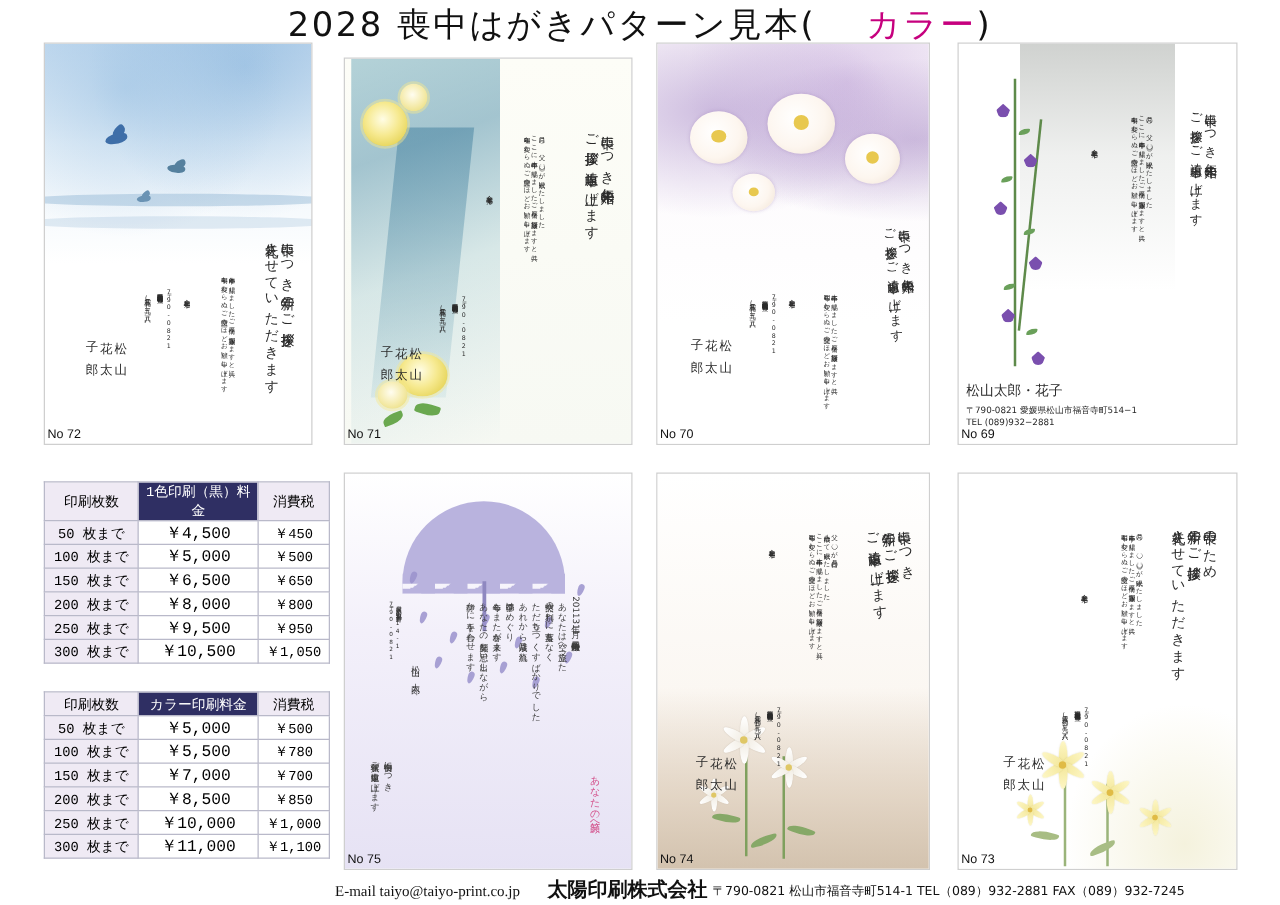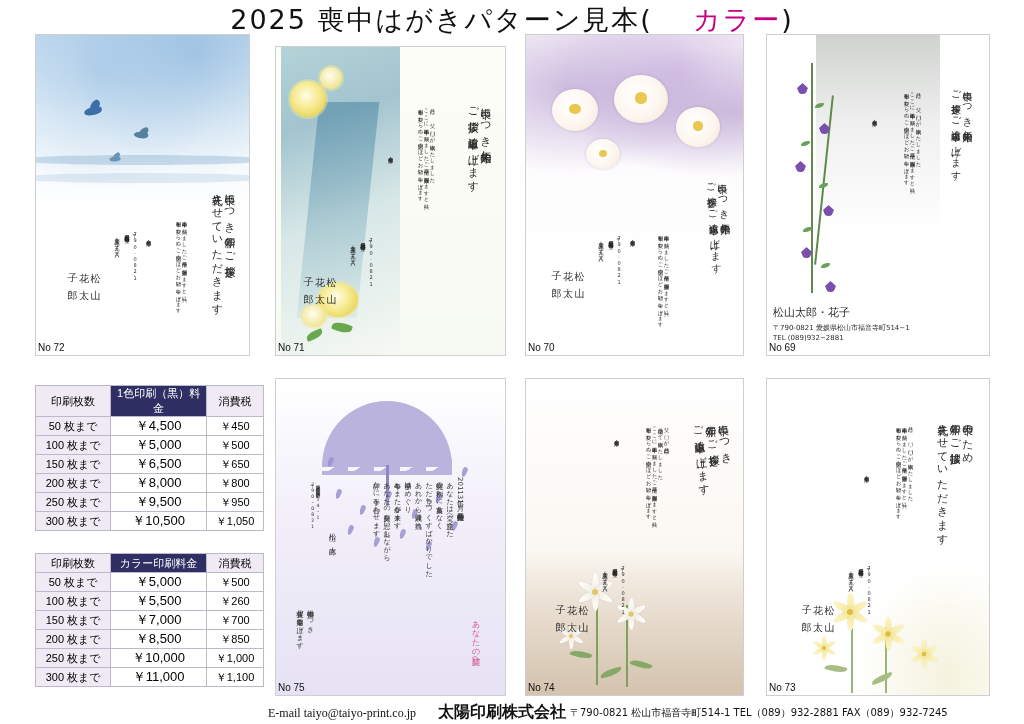--- a/index.html
+++ b/index.html
@@ -101,21 +101,21 @@
     margin-bottom: 3px;
   }
   .price-head .ph-sub {
     display: block;
     font-size: 10px;
     font-family: "DejaVu Sans", sans-serif;
   }
   table.price {
     border-collapse: collapse;
     width: 100%;
-    font-family: Liberation Sans, sans-serif;
+    font-family: Liberation Mono, monospace;
   }
   table.price th, table.price td {
     border: 1px solid #b9b9c9;
     height: 19px;
     font-size: 11px;
     padding: 0 4px;
   }
   table.price thead th {
     background: #efeaf4;
     font-weight: 400;
@@ -400,21 +400,21 @@
     box-shadow: 0 0 1px rgba(180,165,90,0.5);
   }
   .ylily .lily-c { background: #e0bb45; }
 </style>
 </head>
 <body>
 
 <div class="page">
 
   <div class="title-bar">
-    <span class="title-text">2025  喪中はがきパターン見本</span><span class="title-text title-paren">(</span><span class="title-text title-color">カラー</span><span class="title-text title-paren">)</span>
+    <span class="title-text">2028  喪中はがきパターン見本</span><span class="title-text title-paren">(</span><span class="title-text title-color">カラー</span><span class="title-text title-paren">)</span>
   </div>
 
   <div class="card" style="left:35px; top:34px; width:215px; height:322px;">
     <div class="card-inner">
       <div class="bg72"></div>
       <div class="wave72" style="top:120px;"></div>
       <div class="wave72" style="top:138px; opacity:.6;"></div>
       <div class="bird" style="left:48px; top:72px;"></div>
       <div class="bird b2" style="left:96px; top:96px;"></div>
       <div class="bird b3" style="left:70px; top:120px;"></div>
@@ -567,21 +567,21 @@
       </thead>
       <tbody>
         <tr>
           <td class="qty">50 枚まで</td>
           <td class="price-v">￥5,000</td>
           <td class="tax-v">￥500</td>
         </tr>
         <tr>
           <td class="qty">100 枚まで</td>
           <td class="price-v">￥5,500</td>
-          <td class="tax-v">￥260</td>
+          <td class="tax-v">￥780</td>
         </tr>
         <tr>
           <td class="qty">150 枚まで</td>
           <td class="price-v">￥7,000</td>
           <td class="tax-v">￥700</td>
         </tr>
         <tr>
           <td class="qty">200 枚まで</td>
           <td class="price-v">￥8,500</td>
           <td class="tax-v">￥850</td>

